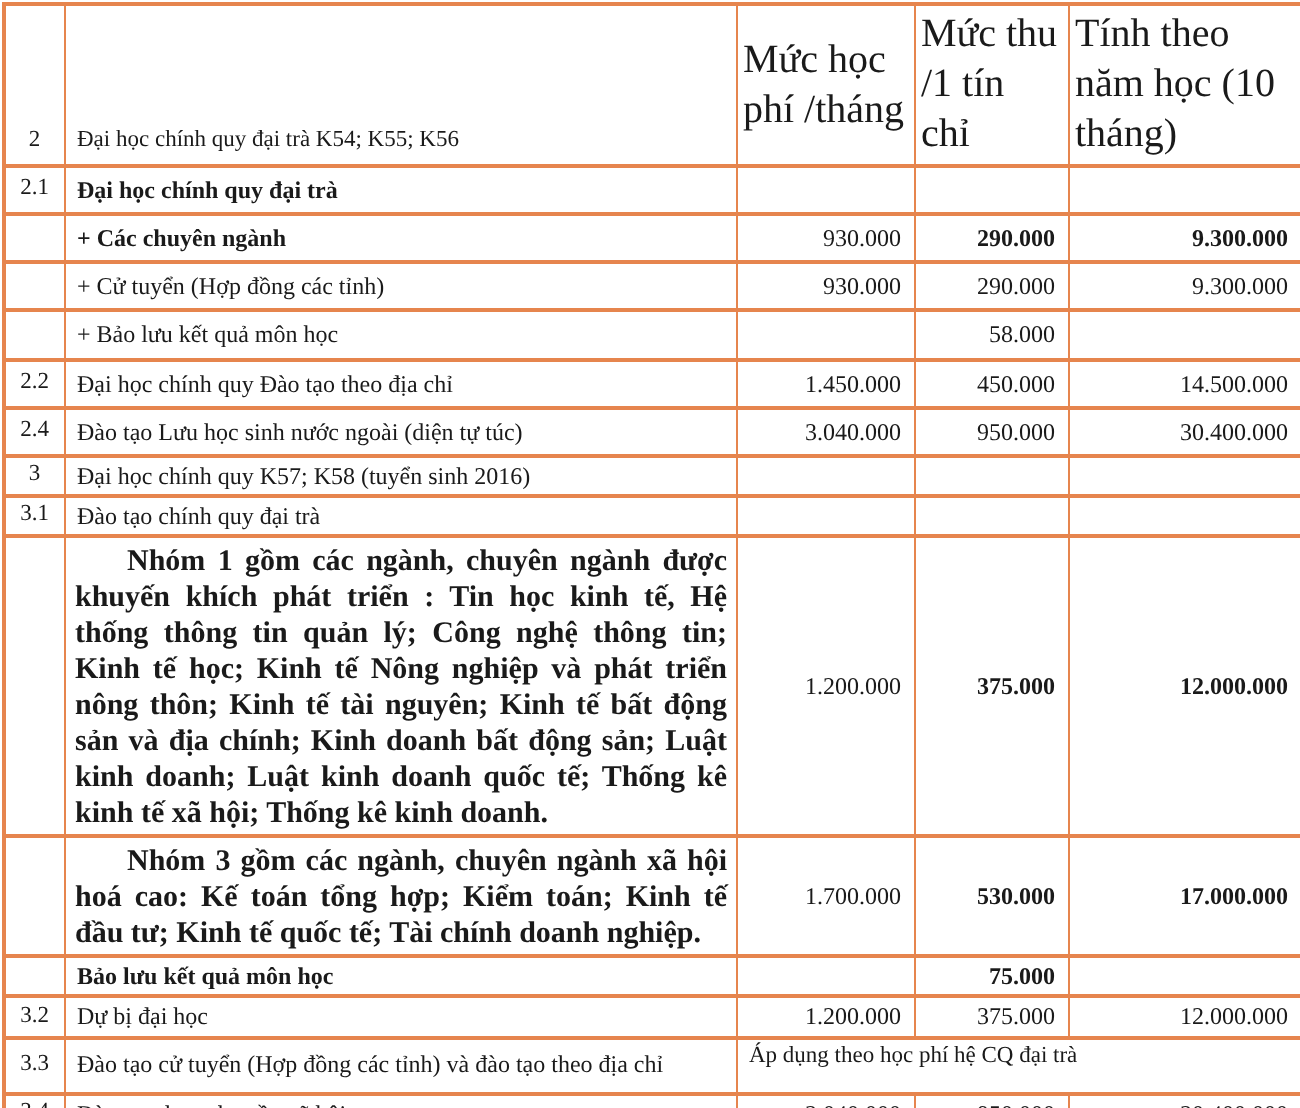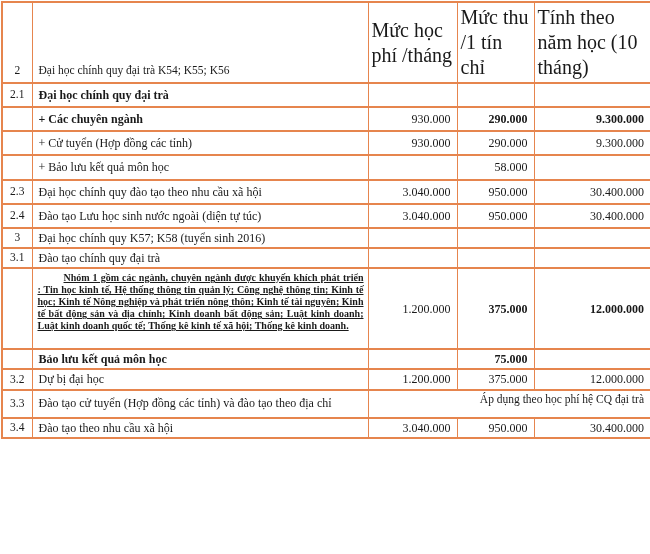--- a/index.html
+++ b/index.html
@@ -33,26 +33,25 @@
   tbody tr { height: 21px; }
   tbody tr.compact { height: 20px; }
   tbody tr.compact td { padding-top: 2px; padding-bottom: 2px; }
   tbody tr.note-row { height: 28px; }
   td.num  { text-align: center; font-size: 11.5px; }
   td.desc { text-align: left; }
   td.val  { text-align: right; }
   td.b, .b { font-weight: bold; }
   td.para {
     text-align: justify; text-indent: 26px;
-    font-weight: bold; font-size: 10px; line-height: 1.2;
-    padding: 3px 4px 16px 5px;
-    text-decoration: underline;
+    font-weight: bold; font-size: 15px; line-height: 1.2;
+    padding: 3px 4px 1px 5px;
   }
   td.note {
-    text-align: right; vertical-align: top;
+    text-align: left; vertical-align: top;
     font-size: 11.5px; padding-top: 2px;
   }
 </style>
 </head>
 <body>
 
 <table class="fee-table">
   <colgroup>
     <col style="width:30px">
     <col style="width:336px">
@@ -92,25 +91,25 @@
         <td class="val">9.300.000</td>
       </tr>
       <tr>
         <td class="num"></td>
         <td class="desc">+ Bảo lưu kết quả môn học</td>
         <td class="val"></td>
         <td class="val">58.000</td>
         <td class="val"></td>
       </tr>
       <tr>
-        <td class="num">2.3</td>
-        <td class="desc">Đại học chính quy đào tạo theo nhu cầu xã hội</td>
-        <td class="val">3.040.000</td>
-        <td class="val">950.000</td>
-        <td class="val">30.400.000</td>
+        <td class="num">2.2</td>
+        <td class="desc">Đại học chính quy Đào tạo theo địa chỉ</td>
+        <td class="val">1.450.000</td>
+        <td class="val">450.000</td>
+        <td class="val">14.500.000</td>
       </tr>
       <tr>
         <td class="num">2.4</td>
         <td class="desc">Đào tạo Lưu học sinh nước ngoài (diện tự túc)</td>
         <td class="val">3.040.000</td>
         <td class="val">950.000</td>
         <td class="val">30.400.000</td>
       </tr>
       <tr class="compact">
         <td class="num">3</td>
@@ -125,20 +124,27 @@
         <td class="val"></td>
         <td class="val"></td>
         <td class="val"></td>
       </tr>
       <tr>
         <td class="num"></td>
         <td class="desc b para">Nhóm 1 gồm các ngành, chuyên ngành được khuyến khích phát triển : Tin học kinh tế, Hệ thống thông tin quản lý; Công nghệ thông tin; Kinh tế học; Kinh tế Nông nghiệp và phát triển nông thôn; Kinh tế tài nguyên; Kinh tế bất động sản và địa chính; Kinh doanh bất động sản; Luật kinh doanh; Luật kinh doanh quốc tế; Thống kê kinh tế xã hội; Thống kê kinh doanh.</td>
         <td class="val">1.200.000</td>
         <td class="val b">375.000</td>
         <td class="val b">12.000.000</td>
+      </tr>
+      <tr>
+        <td class="num"></td>
+        <td class="desc b para">Nhóm 3 gồm các ngành, chuyên ngành xã hội hoá cao: Kế toán tổng hợp; Kiểm toán; Kinh tế đầu tư; Kinh tế quốc tế; Tài chính doanh nghiệp.</td>
+        <td class="val">1.700.000</td>
+        <td class="val b">530.000</td>
+        <td class="val b">17.000.000</td>
       </tr>
       <tr class="compact">
         <td class="num"></td>
         <td class="desc b">Bảo lưu kết quả môn học</td>
         <td class="val"></td>
         <td class="val b">75.000</td>
         <td class="val"></td>
       </tr>
       <tr class="compact">
         <td class="num">3.2</td>

